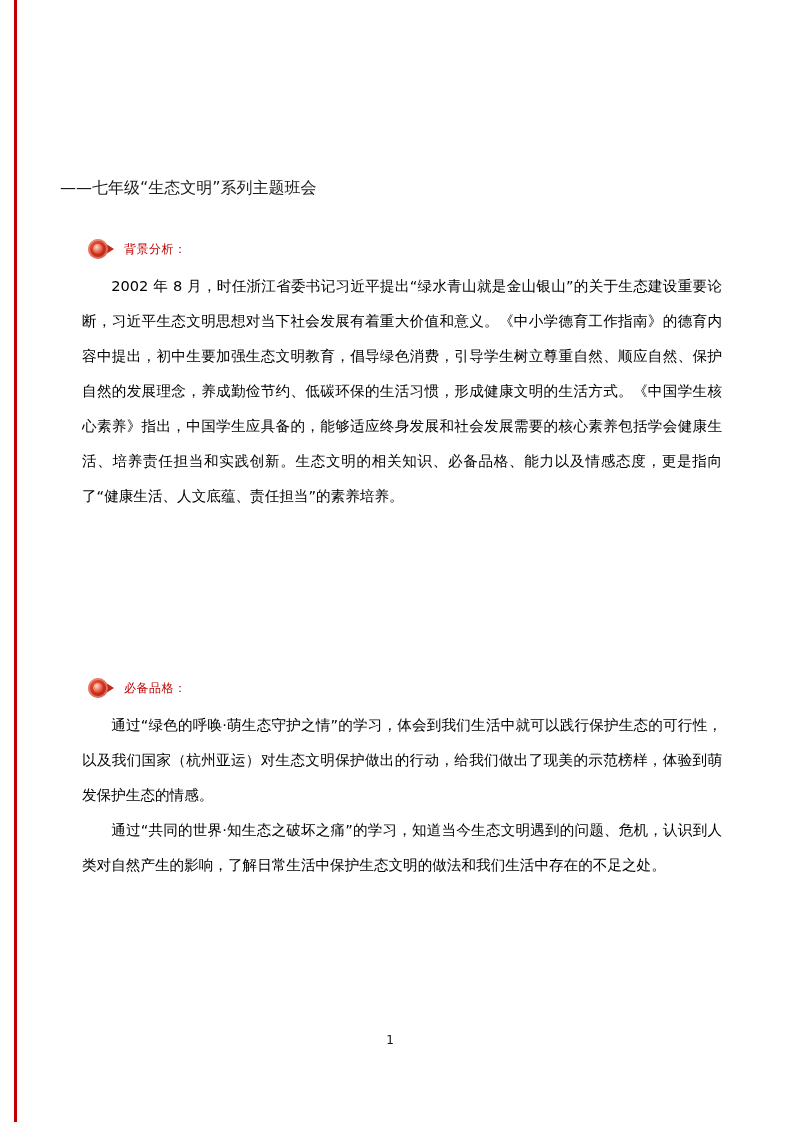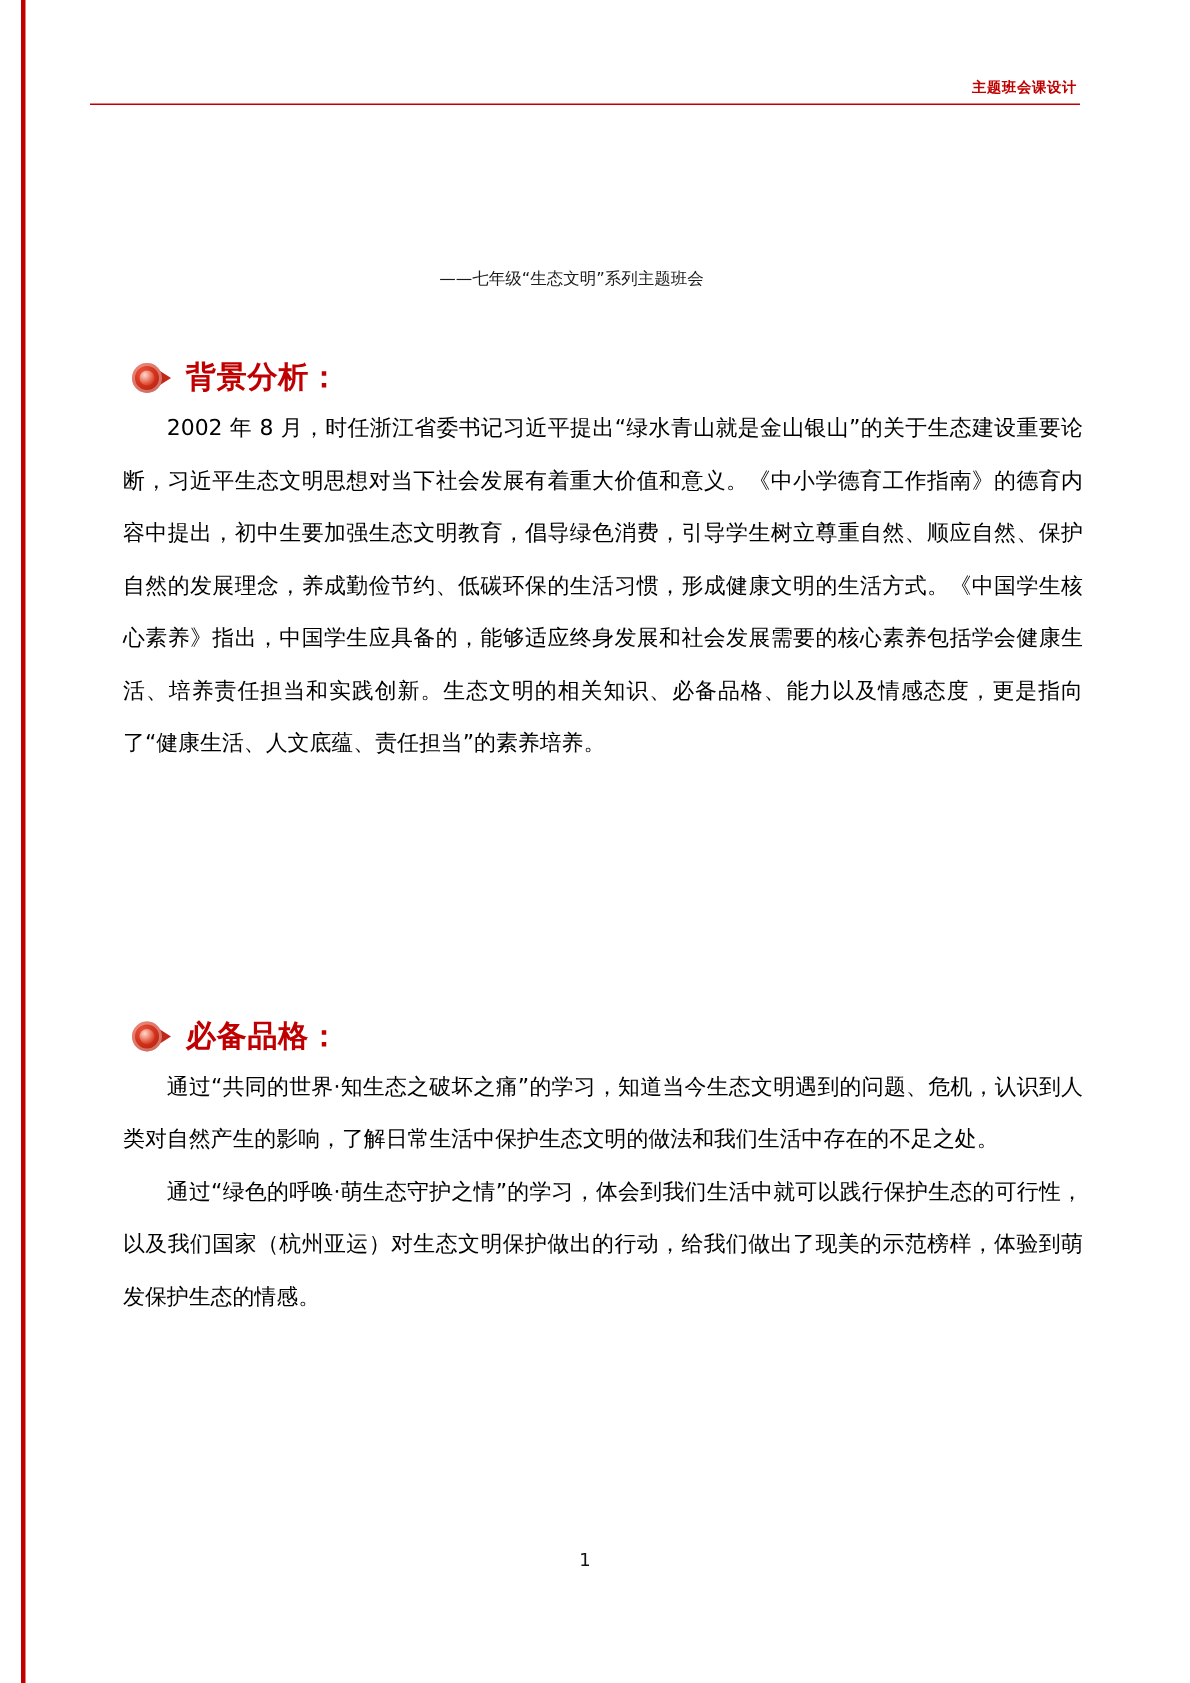--- a/index.html
+++ b/index.html
@@ -70,22 +70,22 @@
   }
   .title .gap {
     display: inline-block;
     width: 34px;
   }
   .subtitle {
     position: absolute;
     top: 178px;
     left: 0;
     width: 660px;
-    text-align: center;
-    font-size: 11px;
+    text-align: left;
+    font-size: 16px;
     color: #1a1a1a;
     padding-right: 18px;
     box-sizing: border-box;
   }
 
   
   .section-head {
     display: flex;
     align-items: center;
     margin: 0;
@@ -121,22 +121,22 @@
     position: absolute;
     left: 15px;
     top: 4px;
     width: 0;
     height: 0;
     border-top: 7px solid transparent;
     border-bottom: 7px solid transparent;
     border-left: 11px solid #c0281a;
   }
   .section-title {
-    font-size: 20px;
-    font-weight: bold;
+    font-size: 12px;
+    font-weight: normal;
     color: #c00000;
     letter-spacing: 0.5px;
     text-align: center;
   }
 
   .sec1 { position: absolute; top: 238px; left: 28px; }
   .sec2 { position: absolute; top: 677px; left: 28px; }
 
   
   .body-block {
@@ -166,24 +166,20 @@
     color: #111;
   }
 </style>
 </head>
 <body>
 
 <div class="left-rule"></div>
 
 <div class="page">
 
-  <div class="header">
-    <div class="header-label">主题班会课设计</div>
-    <div class="header-rule"></div>
-  </div>
 
 
   <div class="subtitle">——七年级“生态文明”系列主题班会</div>
 
   <div class="section-head sec1">
     <span class="medal">
       <span class="tri"></span>
       <span class="disc"></span>
     </span>
     <span class="section-title">背景分析：</span>
@@ -195,19 +191,19 @@
 
   <div class="section-head sec2">
     <span class="medal">
       <span class="tri"></span>
       <span class="disc"></span>
     </span>
     <span class="section-title">必备品格：</span>
   </div>
 
   <div class="body-block block-2">
+    <p>通过“绿色的呼唤·萌生态守护之情”的学习，体会到我们生活中就可以践行保护生态的可行性，以及我们国家（杭州亚运）对生态文明保护做出的行动，给我们做出了现美的示范榜样，体验到萌发保护生态的情感。</p>
     <p>通过“共同的世界·知生态之破坏之痛”的学习，知道当今生态文明遇到的问题、危机，认识到人类对自然产生的影响，了解日常生活中保护生态文明的做法和我们生活中存在的不足之处。</p>
-    <p>通过“绿色的呼唤·萌生态守护之情”的学习，体会到我们生活中就可以践行保护生态的可行性，以及我们国家（杭州亚运）对生态文明保护做出的行动，给我们做出了现美的示范榜样，体验到萌发保护生态的情感。</p>
   </div>
 
   <div class="footer">1</div>
 
 </div>
 
 </body></html>

